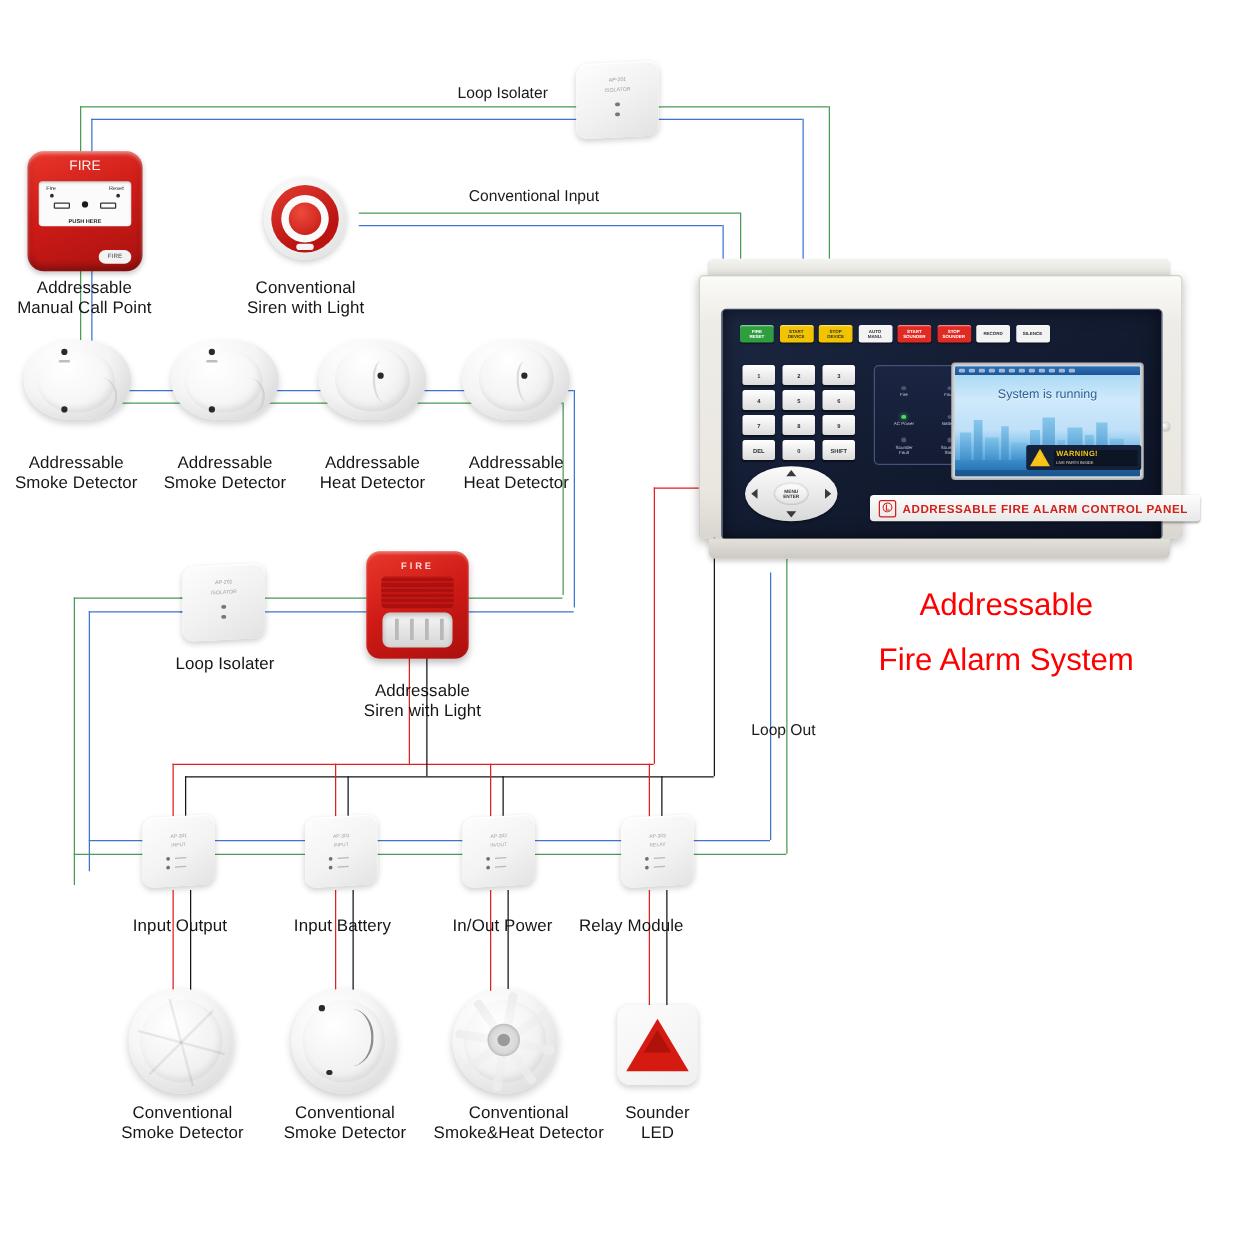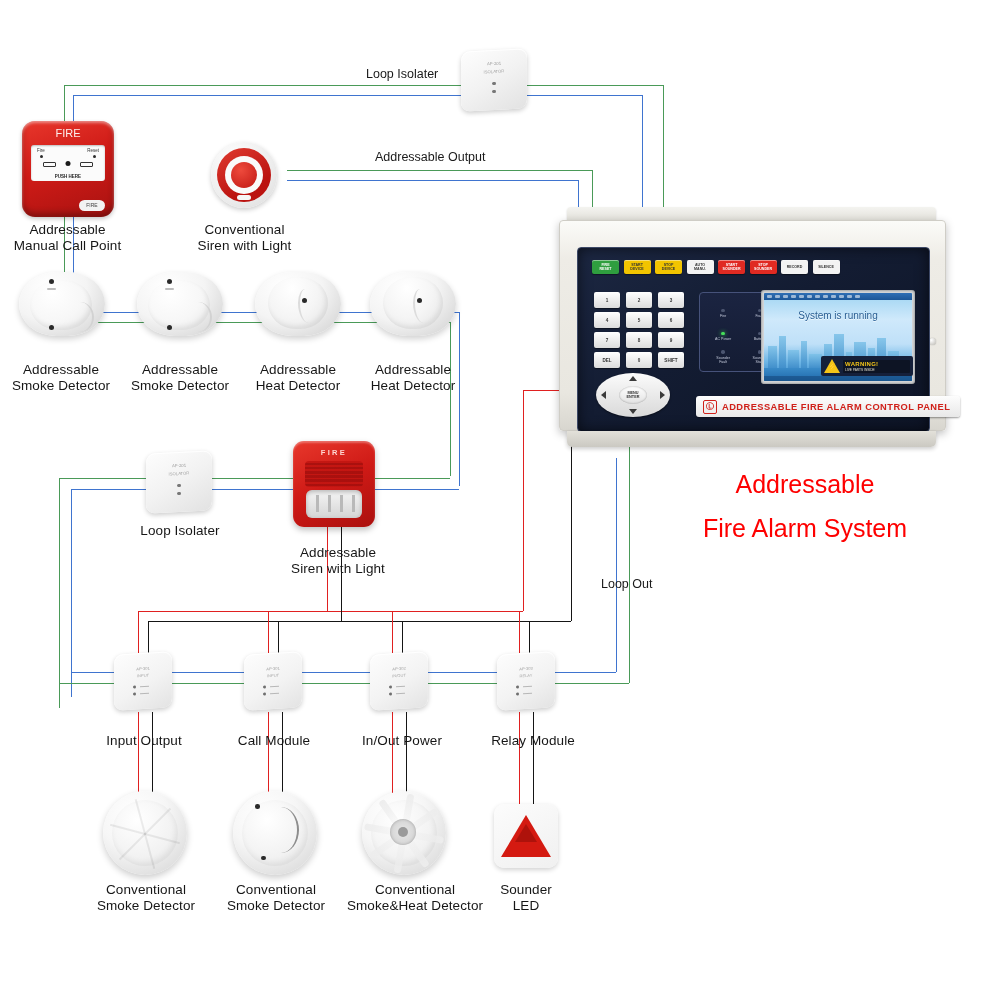--- a/index.html
+++ b/index.html
@@ -270,21 +270,21 @@
   <div class="ln v r" style="left:138px;top:712px;height:92px;"></div>
   <div class="ln v k" style="left:152px;top:712px;height:92px;"></div>
   <div class="ln v r" style="left:268px;top:712px;height:92px;"></div>
   <div class="ln v k" style="left:282px;top:712px;height:92px;"></div>
   <div class="ln v r" style="left:392px;top:712px;height:92px;"></div>
   <div class="ln v k" style="left:406px;top:712px;height:92px;"></div>
   <div class="ln v r" style="left:519px;top:712px;height:92px;"></div>
   <div class="ln v k" style="left:533px;top:712px;height:92px;"></div>
 
   <div class="wirelbl" style="left:366px;top:67px;">Loop Isolater</div>
-  <div class="wirelbl" style="left:375px;top:150px;">Addressable Output</div>
+  <div class="wirelbl" style="left:375px;top:150px;">Conventional Input</div>
   <div class="wirelbl" style="left:601px;top:577px;">Loop Out</div>
 
   <div class="dev mcp" style="left:22px;top:121px;">
     <div class="top">FIRE</div>
     <div class="win">
       <div class="t1">Fire</div>
       <div class="t2">Reset</div>
       <div class="d1"></div>
       <div class="d2"></div>
       <div class="ar arl"></div>
@@ -389,41 +389,41 @@
   <div class="lbl" style="left:83px;top:733px;width:122px;">Input Output</div>
 
   <div class="dev mod" style="left:244px;top:653px;">
     <div class="m1">AP-301</div>
     <div class="m2">INPUT</div>
     <div class="led l1"></div>
       <div class="tx t1"></div>
     <div class="led l2"></div>
       <div class="tx t2"></div>
   </div>
-  <div class="lbl" style="left:213px;top:733px;width:122px;">Call Module</div>
+  <div class="lbl" style="left:213px;top:733px;width:122px;">Input Battery</div>
 
   <div class="dev mod" style="left:370px;top:653px;">
     <div class="m1">AP-302</div>
     <div class="m2">IN/OUT</div>
     <div class="led l1"></div>
       <div class="tx t1"></div>
     <div class="led l2"></div>
       <div class="tx t2"></div>
   </div>
   <div class="lbl" style="left:341px;top:733px;width:122px;">In/Out Power</div>
 
   <div class="dev mod" style="left:497px;top:653px;">
     <div class="m1">AP-303</div>
     <div class="m2">RELAY</div>
     <div class="led l1"></div>
       <div class="tx t1"></div>
     <div class="led l2"></div>
       <div class="tx t2"></div>
   </div>
-  <div class="lbl" style="left:472px;top:733px;width:122px;">Relay Module</div>
+  <div class="lbl" style="left:444px;top:733px;width:122px;">Relay Module</div>
 
   <div class="dev cdet" style="left:103px;top:791px;">
     <div class="cap"></div>
     <div class="sp" style="transform:rotate(15deg)"></div>
     <div class="sp" style="transform:rotate(75deg)"></div>
     <div class="sp" style="transform:rotate(135deg)"></div>
     <div class="sp" style="transform:rotate(195deg)"></div>
     <div class="sp" style="transform:rotate(255deg)"></div>
     <div class="sp" style="transform:rotate(315deg)"></div>
   </div>

